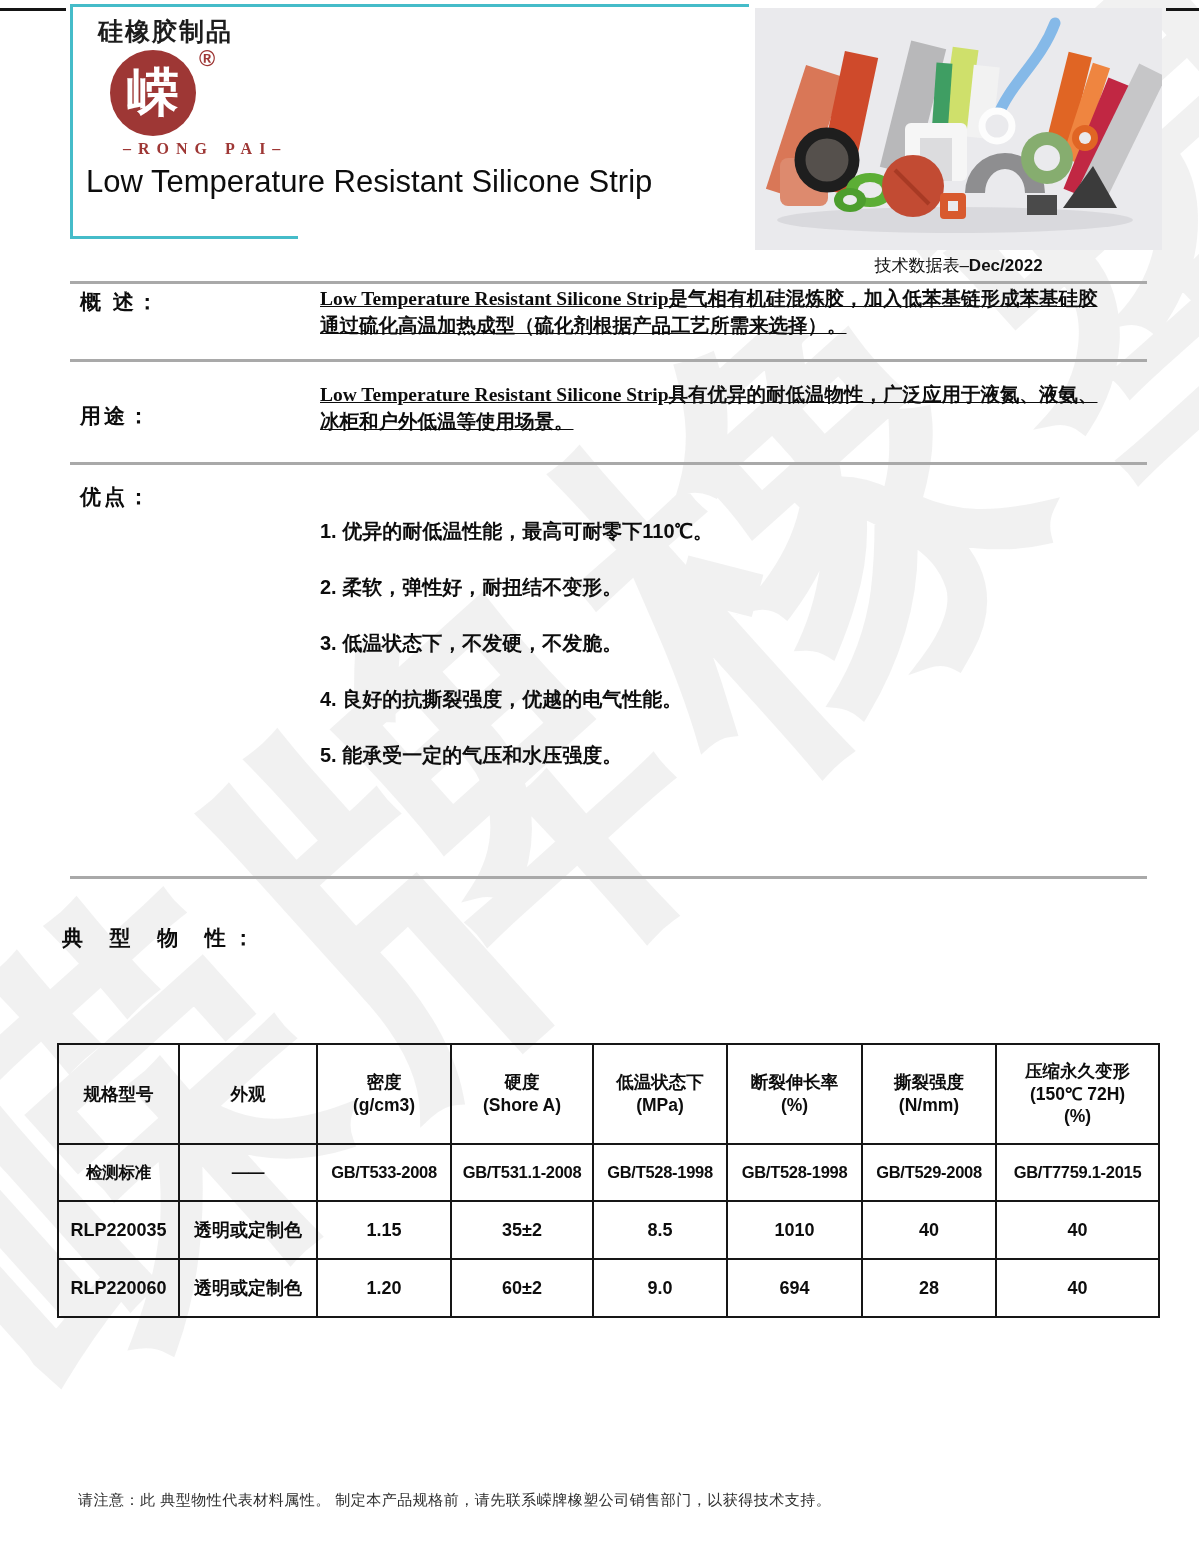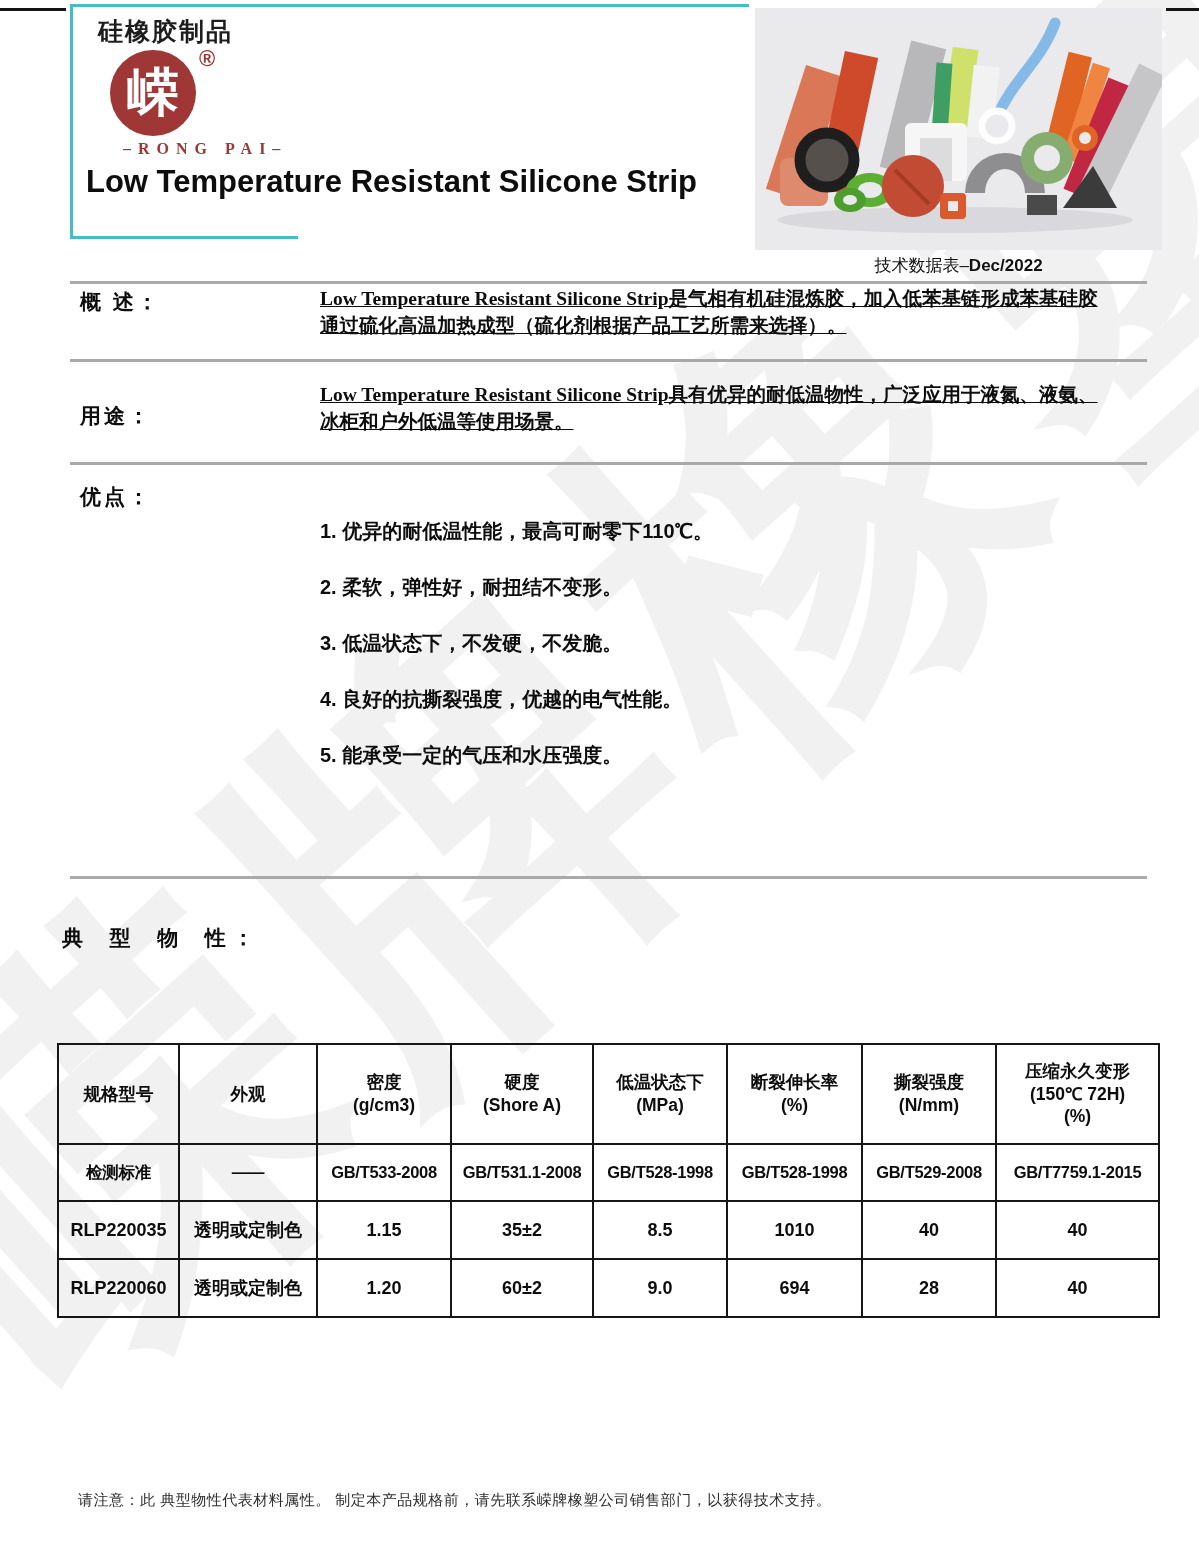--- a/index.html
+++ b/index.html
@@ -23,21 +23,21 @@
     border-left:3px solid #45bcc9;border-top:3px solid #45bcc9;}
   .header-frame-bottom{position:absolute;left:70px;top:236px;width:228px;height:3px;background:#45bcc9;}
 
   .brand-tagline{left:98px;top:15px;font-size:25px;font-weight:bold;color:#1d1d1d;letter-spacing:2px;}
   .logo-circle{left:110px;top:50px;width:86px;height:86px;border-radius:50%;background:#9e3735;
     display:flex;align-items:center;justify-content:center;}
   .logo-char{color:#ffffff;font-size:52px;font-weight:bold;font-family:"Liberation Serif",serif;}
   .reg-mark{left:199px;top:46px;font-size:22px;color:#9e3735;font-weight:bold;}
   .brand-name{left:89px;top:140px;font-size:16px;color:#9e3735;letter-spacing:7px;
     font-family:"Liberation Serif",serif;font-weight:bold;margin-left:34px;}
-  .title-en{left:86px;top:164px;font-size:31px;font-weight:bold;letter-spacing:0px;color:#0d0d0d;}
+  .title-en{left:86px;top:164px;font-size:31px;font-weight:normal;letter-spacing:0px;color:#0d0d0d;}
   .title-zh{left:86px;top:201px;width:614px;text-align:right;font-size:27px;font-weight:bold;color:#0d0d0d;}
 
   .photo{left:755px;top:8px;width:407px;height:242px;}
   .caption{left:755px;top:254px;width:407px;text-align:center;font-size:17px;color:#111;}
   .caption b{font-weight:bold;}
 
   .rule{position:absolute;left:70px;width:1077px;height:3px;background:#a9a9a9;}
 
   .sec-label{position:absolute;left:80px;font-weight:bold;font-size:21px;letter-spacing:3px;color:#0d0d0d;}
   .para{position:absolute;left:320px;width:832px;font-family:"Liberation Serif",serif;

